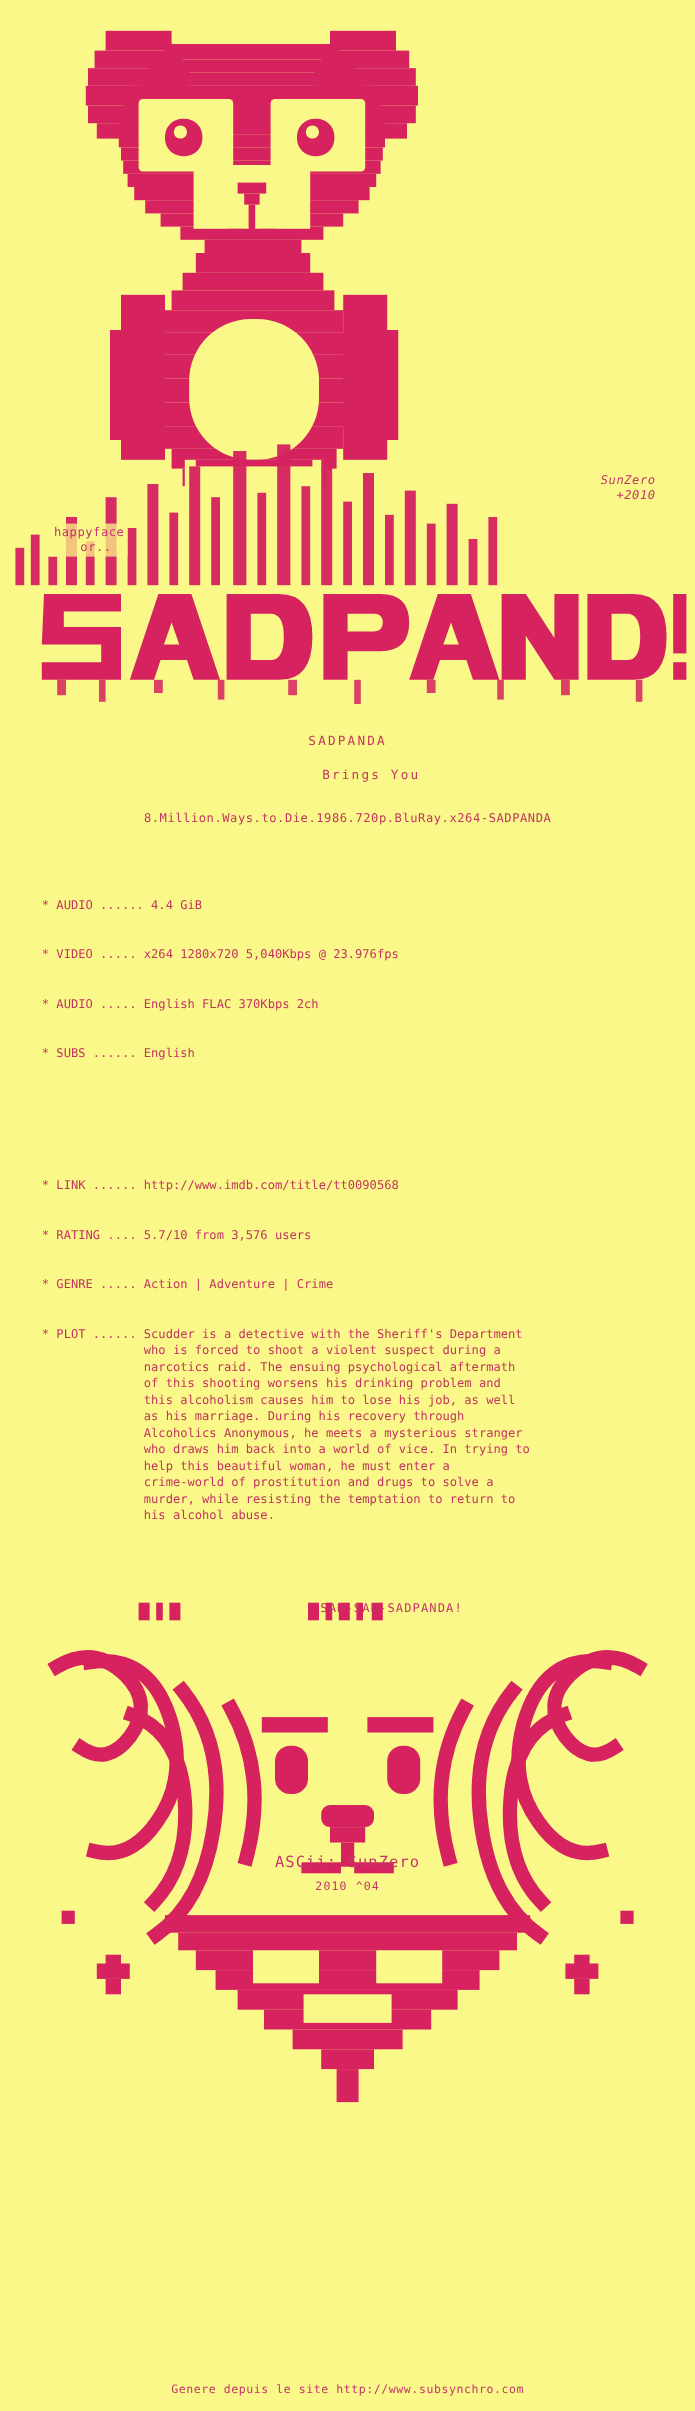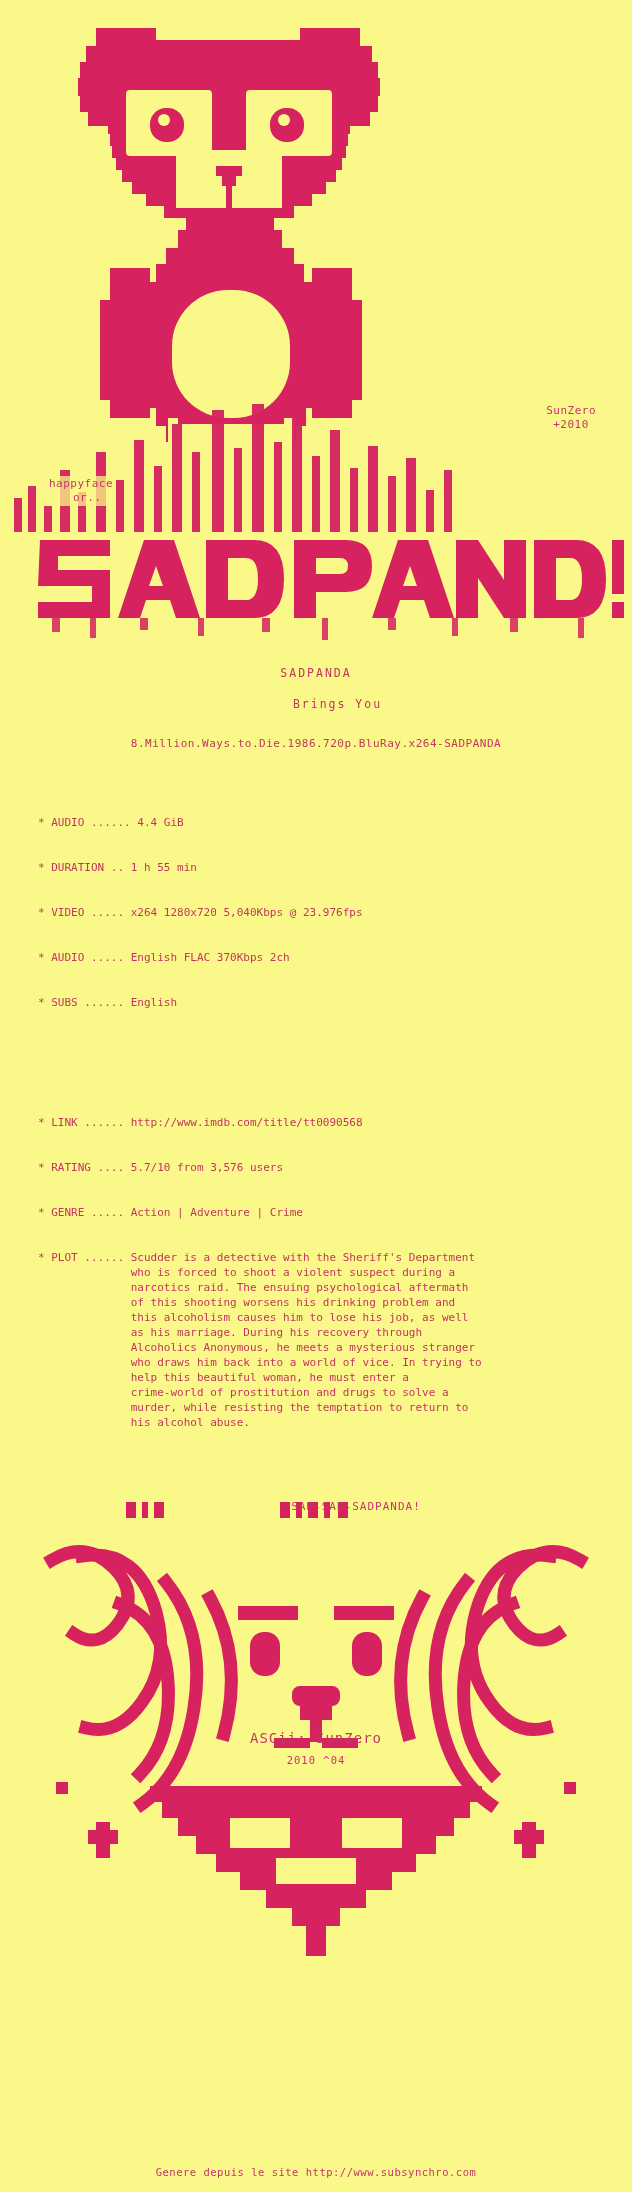--- a/index.html
+++ b/index.html
@@ -31,26 +31,27 @@
   }
   .panda-canvas {
     position: absolute;
     left: 0; top: 0;
     width: 632px; height: 650px;
   }
 
   .credit-top {
     position: absolute;
     right: 36px;
-    top: 404px;
+    top: 430px;
     font-size: 11px;
     line-height: 14px;
     color: #c4356a;
-    text-align: center;
+    text-align: right;
     letter-spacing: 0.5px;
+    font-style: italic;
   }
 
   .happyface {
     position: absolute;
     left: 46px;
     top: 476px;
     font-size: 11px;
     line-height: 14px;
     color: #c4356a;
     background: rgba(251,248,138,0.75);
@@ -316,21 +317,20 @@
     </div>
   </div>
 
   <div class="info">
     <div class="center-line title-main">SADPANDA</div>
     <div class="center-line brings">Brings You</div>
     <div class="center-line release">8.Million.Ways.to.Die.1986.720p.BluRay.x264-SADPANDA</div>
 
     <div class="fields">
       <div><span>* AUDIO ......</span> <span>4.4 GiB</span></div>
-      <div><span>* DURATION ..</span> <span>1 h 55 min</span></div>
       <div><span>* VIDEO .....</span> <span>x264 1280x720 5,040Kbps @ 23.976fps</span></div>
       <div><span>* AUDIO .....</span> <span>English FLAC 370Kbps 2ch</span></div>
       <div><span>* SUBS ......</span> <span>English</span></div>
 
       <span class="gap"></span>
 
       <div><span>* LINK ......</span> <span>http://www.imdb.com/title/tt0090568</span></div>
       <div><span>* RATING ....</span> <span>5.7/10 from 3,576 users</span></div>
       <div><span>* GENRE .....</span> <span>Action | Adventure | Crime</span></div>
       <div><span>* PLOT ......</span> <span class="plot-body">Scudder is a detective with the Sheriff's Department

